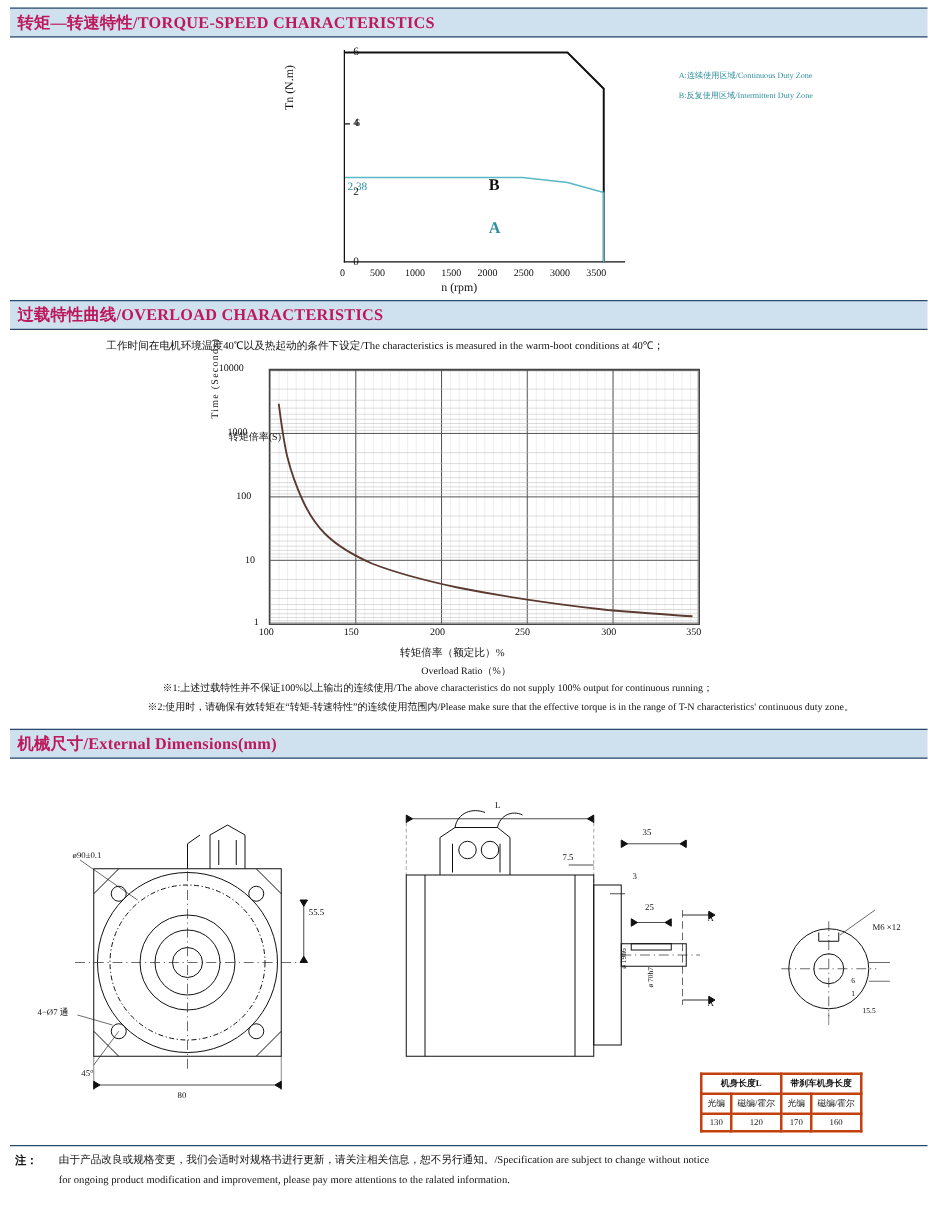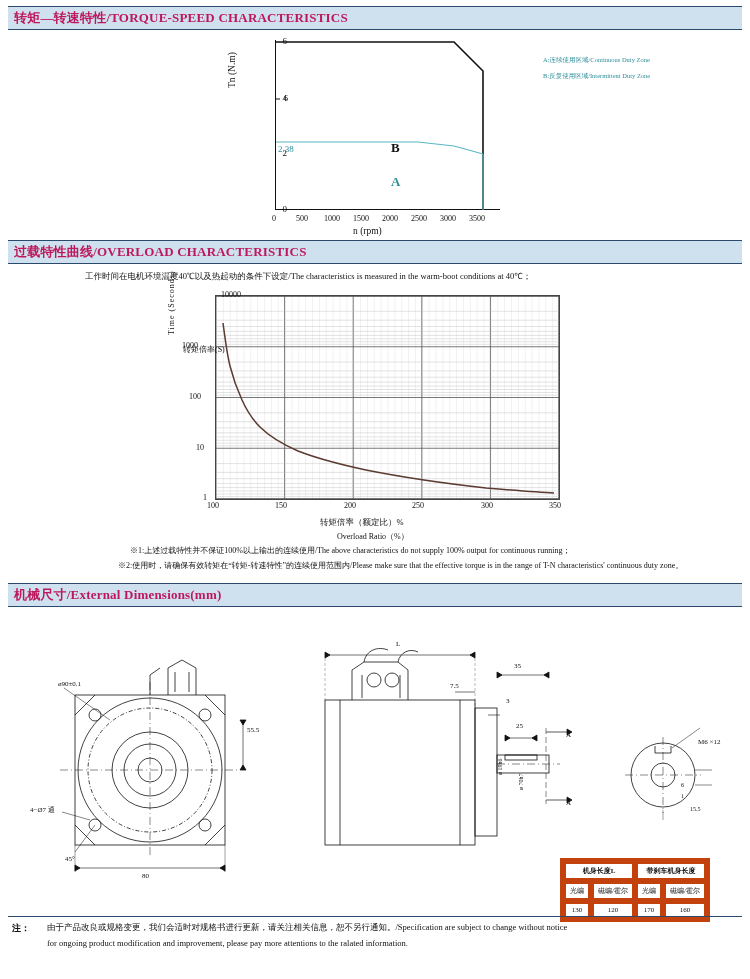--- a/index.html
+++ b/index.html
@@ -65,21 +65,21 @@
     position:absolute;left:183px;top:345px;
     font-size:8px;white-space:nowrap;width:12px;line-height:10px;text-align:center;
   }
 
   
   .dimtxt{position:absolute;font-size:7px;white-space:nowrap;color:#111;}
   .dimtxt.t6{font-size:6px;}
 
   
   #spec-table{position:absolute;left:560px;top:858px;font-size:7px;border-collapse:collapse;}
-  #spec-table td{border:6px solid #c2410c;text-align:center;padding:2px 4px;font-size:7px;}
+  #spec-table td{border:2px solid #c2410c;text-align:center;padding:2px 4px;font-size:7px;}
   #spec-table td.hdr{font-weight:bold;}
 
   
   .foot{position:absolute;font-size:8.5px;color:#111;}
   .foot-label{position:absolute;left:12px;top:922px;font-size:9px;font-weight:bold;}
 
   .hr{position:absolute;background:#2b4a6b;height:1px;}
 </style>
 </head>
 <body>
@@ -196,21 +196,21 @@
           <line x1="0" y1="152.25" x2="343" y2="152.25"></line>
           <line x1="0" y1="202.5" x2="343" y2="202.5"></line>
         </g>
 
         <path d="M7,27 C9,42 11,58 14,70 C17,82 21,93 26,104 C31,115 37,124 44,131
                  C54,141 66,148 82,155 C100,162 122,168 150,174
                  C185,181 225,187 270,192 C295,194 320,196 338,197" fill="none" stroke="#5b3a30" stroke-width="1.5"></path>
       </svg>
     </div>
 
-    <div class="ov-ylab" style="left:-40px;top:-5px;padding-left:46px;">10000</div>
+    <div class="ov-ylab" style="left:-40px;top:-5px;">10000</div>
     <div class="ov-ylab" style="left:-33px;top:46px;">1000</div>
     <div class="ov-ylab" style="left:-26px;top:97px;">100</div>
     <div class="ov-ylab" style="left:-19px;top:148px;">10</div>
     <div class="ov-ylab" style="left:-12px;top:198px;">1</div>
 
     <div class="ov-xtick" style="left:-8px;top:206px;">100</div>
     <div class="ov-xtick" style="left:60px;top:206px;">150</div>
     <div class="ov-xtick" style="left:129px;top:206px;">200</div>
     <div class="ov-xtick" style="left:197px;top:206px;">250</div>
     <div class="ov-xtick" style="left:266px;top:206px;text-align:center;">300</div>

